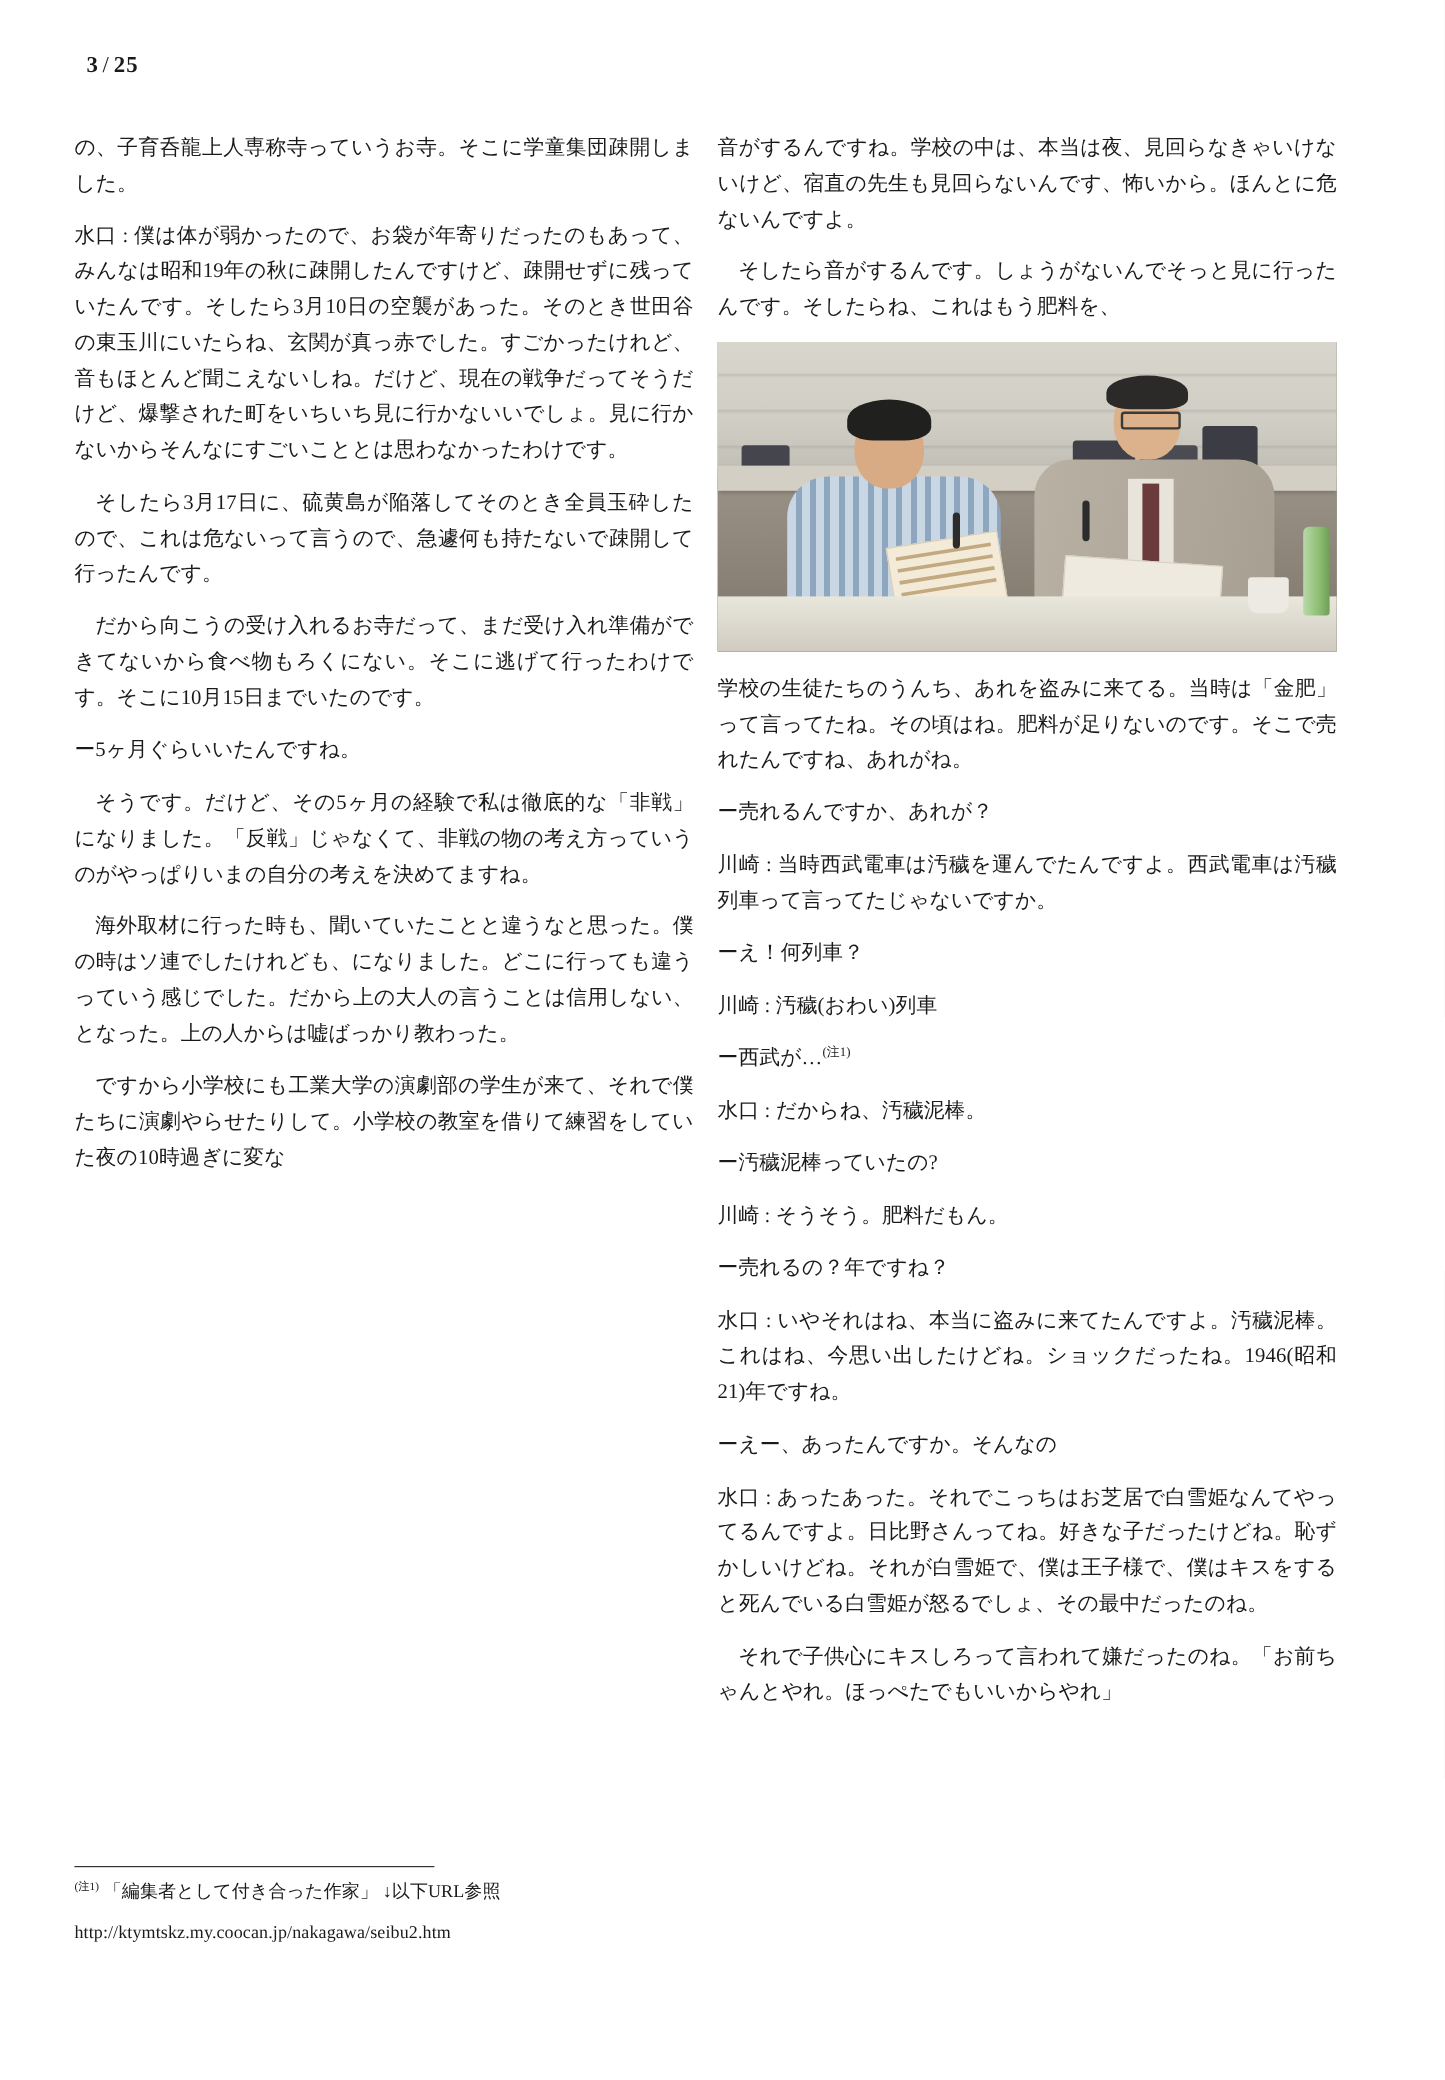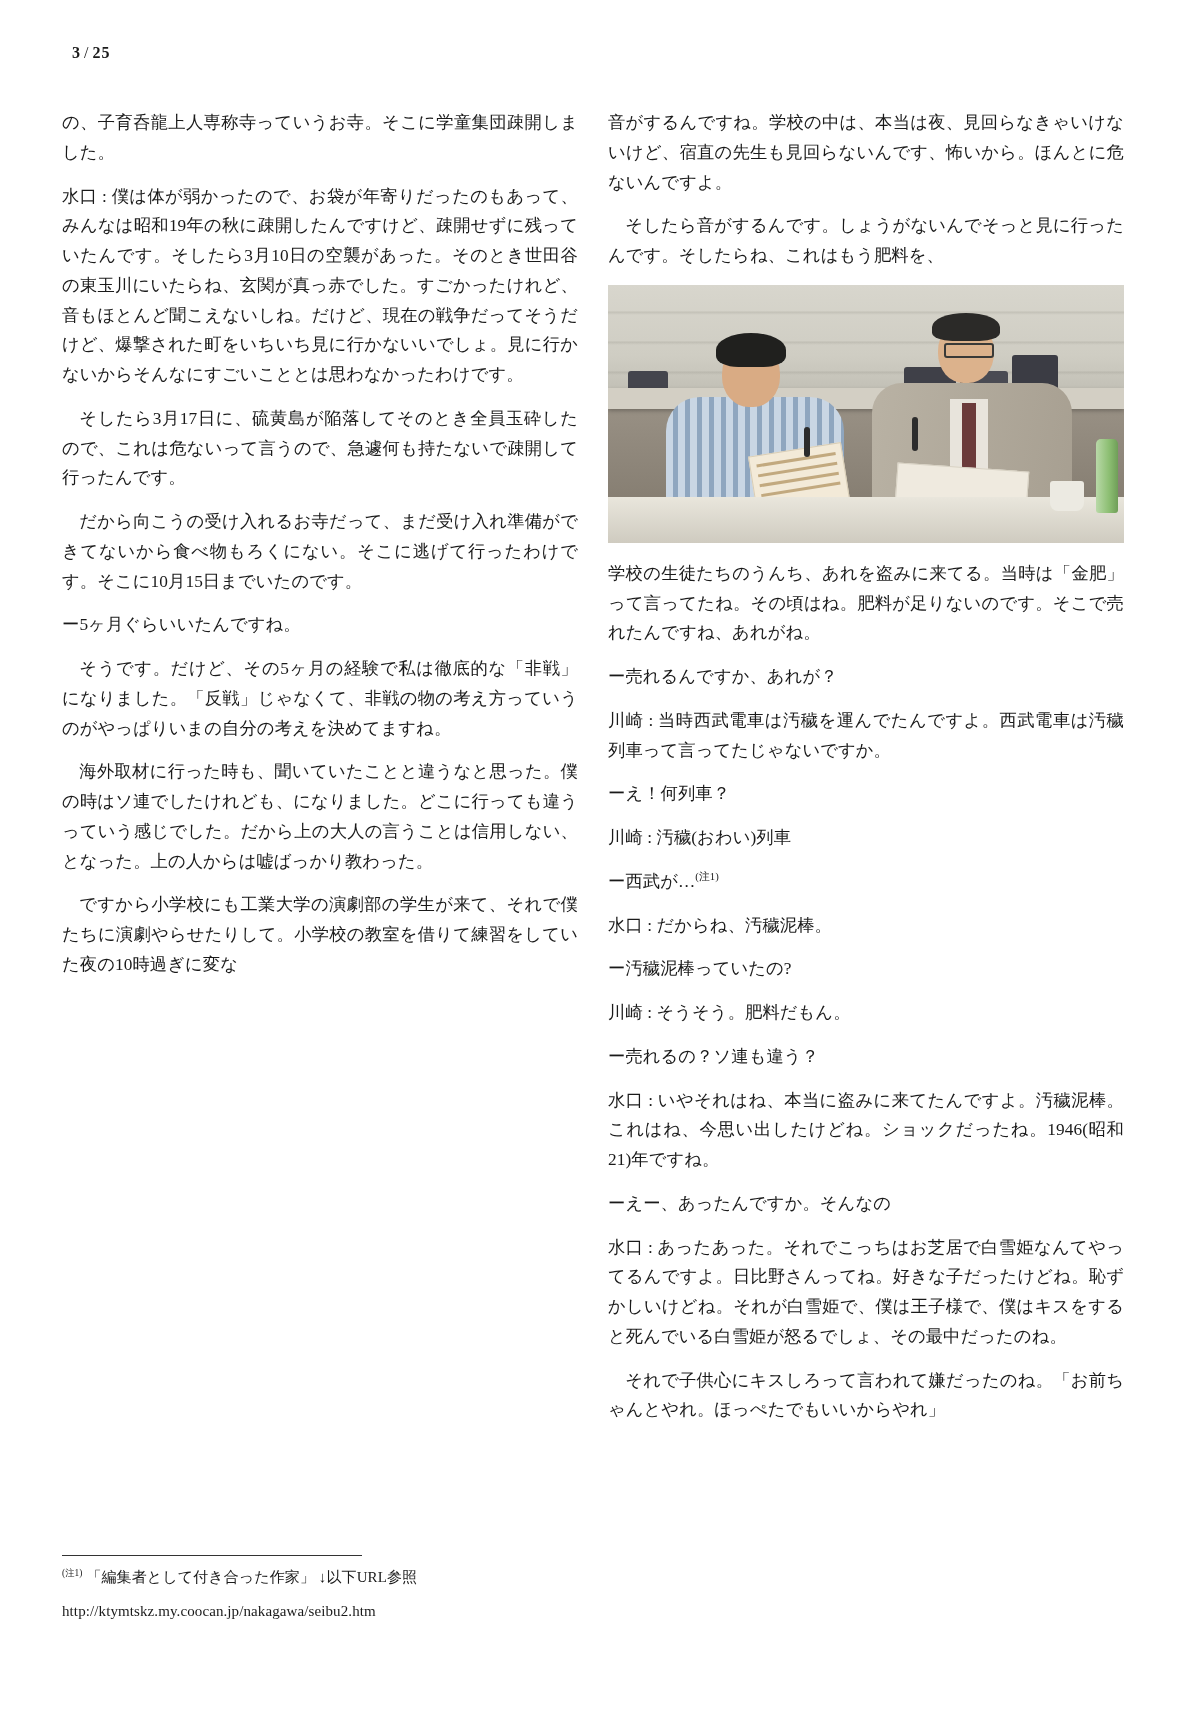--- a/index.html
+++ b/index.html
@@ -14,36 +14,36 @@
     background: #ffffff;
     margin: 0 auto;
     overflow: hidden;
     font-family: "Liberation Serif", "DejaVu Serif", serif;
     color: #1a1a1a;
   }
   .page-number {
     position: absolute;
     left: 72px;
     top: 44px;
-    font-size: 16px;
+    font-size: 19px;
     font-weight: bold;
     letter-spacing: 1px;
     font-family: "Liberation Serif", serif;
   }
   .page-number .slash {
     font-weight: normal;
     padding: 0 3px;
   }
   .columns {
     position: absolute;
     left: 62px;
     top: 108px;
     width: 1082px;
     display: flex;
-    gap: 30px;
+    gap: 20px;
   }
   .col {
     width: 516px;
   }
   p {
     margin: 0 0 14px 0;
     font-size: 17.3px;
     line-height: 1.72;
     text-align: justify;
     text-justify: inter-ideograph;
@@ -257,21 +257,21 @@
 
       <p>学校の生徒たちのうんち、あれを盗みに来てる。当時は「金肥」って言ってたね。その頃はね。肥料が足りないのです。そこで売れたんですね、あれがね。</p>
       <p>ー売れるんですか、あれが？</p>
       <p>川崎 : 当時西武電車は汚穢を運んでたんですよ。西武電車は汚穢列車って言ってたじゃないですか。</p>
       <p>ーえ！何列車？</p>
       <p>川崎 : 汚穢(おわい)列車</p>
       <p><span>ー西武が…</span><span class="sup">(注1)</span></p>
       <p>水口 : だからね、汚穢泥棒。</p>
       <p>ー汚穢泥棒っていたの?</p>
       <p>川崎 : そうそう。肥料だもん。</p>
-      <p>ー売れるの？ソ連も違う？</p>
+      <p>ー売れるの？年ですね？</p>
       <p>水口 : いやそれはね、本当に盗みに来てたんですよ。汚穢泥棒。これはね、今思い出したけどね。ショックだったね。1946(昭和21)年ですね。</p>
       <p>ーえー、あったんですか。そんなの</p>
       <p>水口 : あったあった。それでこっちはお芝居で白雪姫なんてやってるんですよ。日比野さんってね。好きな子だったけどね。恥ずかしいけどね。それが白雪姫で、僕は王子様で、僕はキスをすると死んでいる白雪姫が怒るでしょ、その最中だったのね。</p>
       <p class="ind">それで子供心にキスしろって言われて嫌だったのね。「お前ちゃんとやれ。ほっぺたでもいいからやれ」</p>
     </div>
 
   </div>
 
   <div class="footnote">
     <div class="rule"></div>

